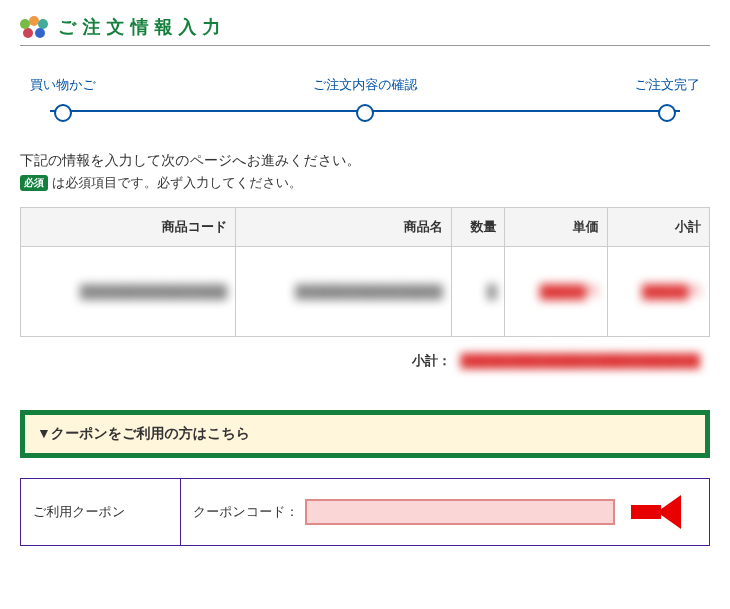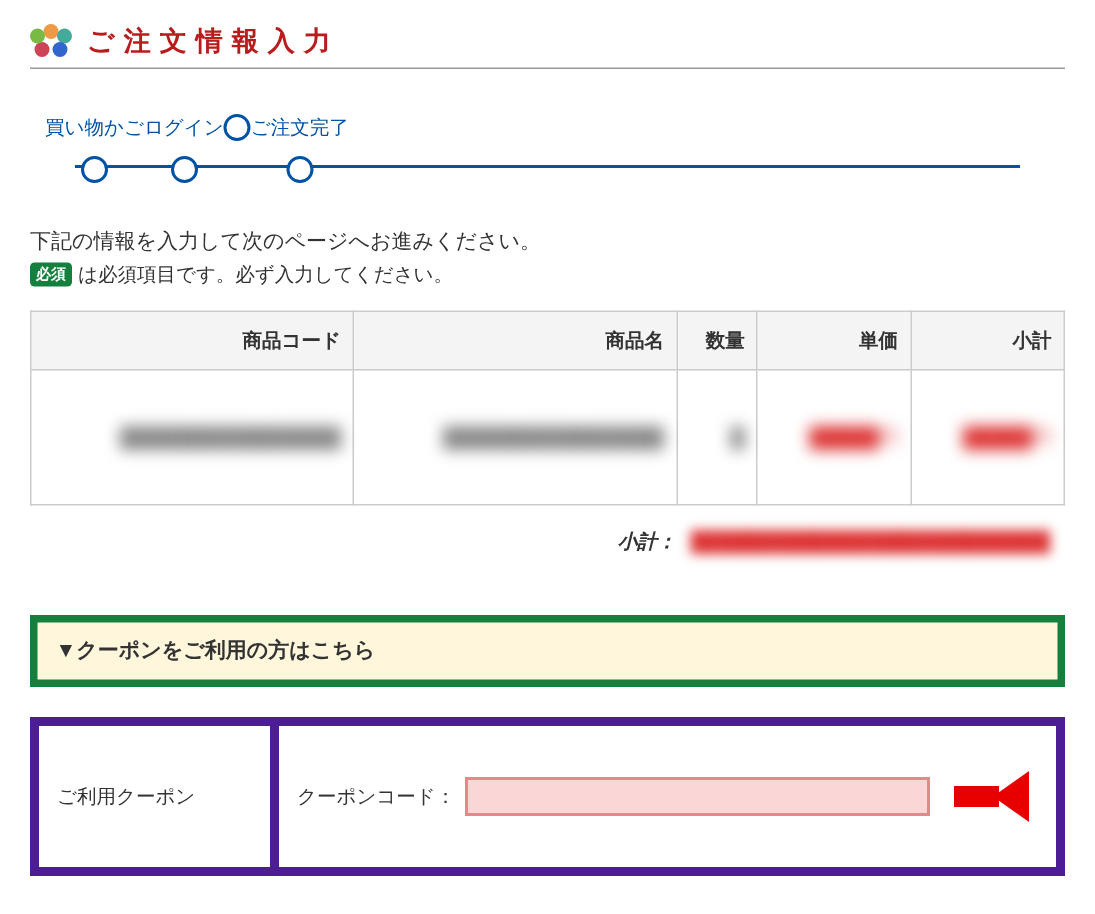--- a/index.html
+++ b/index.html
@@ -7,39 +7,40 @@
     font-family: "Hiragino Kaku Gothic ProN", "Meiryo", sans-serif;
     font-size: 13px;
     color: #333;
     background: #fff;
     width: 730px;
     padding: 15px 20px;
   }
   .page-title {
     font-size: 18px;
     font-weight: bold;
-    color: #b91c1c;
+    color: #15803d;
     letter-spacing: 6px;
     padding-bottom: 6px;
     border-bottom: 1px solid #999;
     margin-bottom: 30px;
     display: flex;
     align-items: center;
     gap: 10px;
   }
   .logo-icon { width: 28px; height: 22px; position: relative; }
   .petal { position: absolute; width: 10px; height: 10px; border-radius: 50%; }
   .p1 { background:#e94; top:0; left:9px; }
   .p2 { background:#4a9; top:3px; left:18px; }
   .p3 { background:#36c; top:12px; left:15px; }
   .p4 { background:#c45; top:12px; left:3px; }
   .p5 { background:#7b4; top:3px; left:0; }
 
   .progress {
     display: flex;
+    justify-content: space-between;
     position: relative;
     margin: 0 10px 30px 10px;
   }
   .progress::before {
     content:'';
     position:absolute;
     top: 34px;
     left: 20px;
     right: 20px;
     height: 2px;
@@ -92,38 +93,38 @@
   .blur-red { filter: blur(5px); color:#d33; }
   td.center{text-align:center;}
   td.right{text-align:right;}
 
   .subtotal-row {
     text-align:right;
     font-size:13px;
     margin-bottom:40px;
     padding-right:10px;
   }
-  .subtotal-row .lbl{font-weight:bold;font-style:italic;}
+  .subtotal-row .lbl{font-weight:bold;}
   .subtotal-row .val{color:#d33; filter:blur(4px); padding-left:6px;}
 
   .coupon-header{
     background:#fff6dc;
     border:5px solid #15803d;
     padding:10px 12px;
     font-weight:bold;
     font-size:14px;
     margin-bottom:20px;
   }
   table.coupon{
     width:100%;
     border-collapse:collapse;
   }
   table.coupon td{
-    border:6px solid #4c1d95;
-    padding:30px 12px;
+    border:1px solid #4c1d95;
+    padding:16px 12px;
     font-size:13px;
   }
   .coupon-label-cell{width:160px;}
   .coupon-code-cell{display:flex;align-items:center;gap:6px;}
   .coupon-input{
     flex:1;
     max-width:310px;
     height:26px;
     background:#fbd6d6;
     border:2px solid #e08a8a;
@@ -162,24 +163,21 @@
   </span>
   <span>ご注文情報入力</span>
 </div>
 
 <div class="progress">
   <div class="step">
     <span>買い物かご</span>
     <span class="circle"></span>
   </div>
   <div class="step">
-    <span>ログイン</span>
-    <span class="circle"></span>
-  </div>
-  <div class="step">
+    <span>ご注文内容の確認</span>
     <span class="circle"></span>
   </div>
   <div class="step">
     <span>ご注文完了</span>
     <span class="circle"></span>
   </div>
 </div>
 
 <div class="instruction">下記の情報を入力して次のページへお進みください。</div>
 <div class="required-line">

